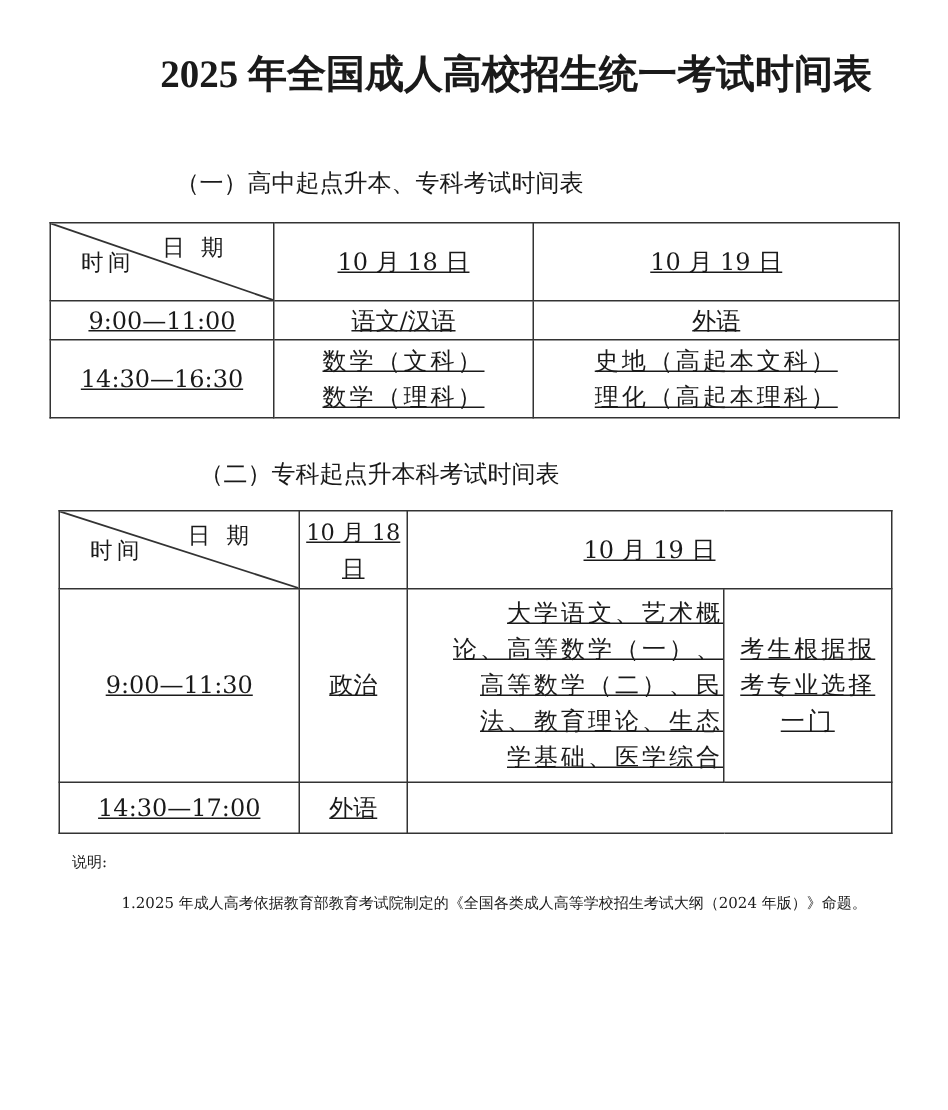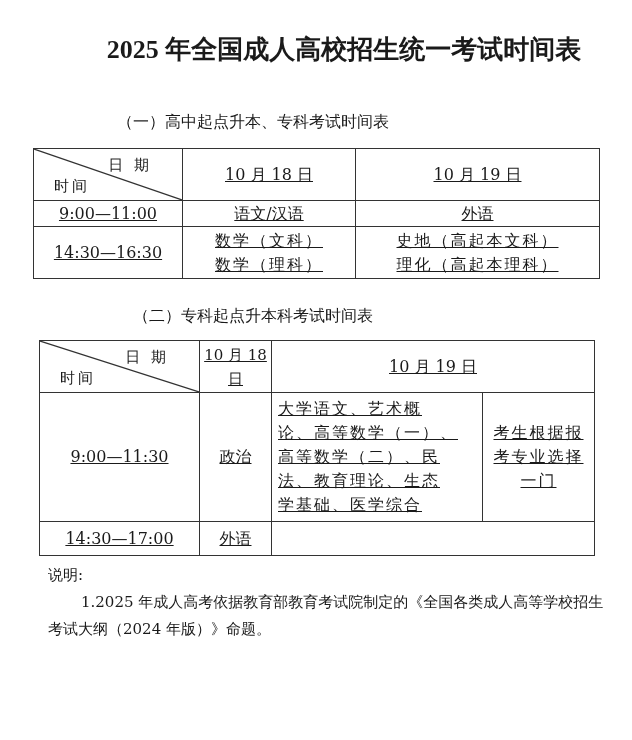--- a/index.html
+++ b/index.html
@@ -11,23 +11,23 @@
   .subtitle { position:absolute; left:0; width:506px; text-align:center; font-size:16px; }
   .sub1 { top:112px; }
   .sub2 { top:306px; }
   table { position:absolute; border-collapse:collapse; table-layout:fixed;text-decoration:underline; }
   td { border:1.5px solid #333; text-align:center; vertical-align:middle; font-size:16px; padding:0; line-height:24px; }
   .t1 { left:33px; top:148px; width:566px; }
   .t2 { left:39px; top:340px; width:555px; }
   .diag { position:relative; }
   .diag svg { position:absolute; left:0; top:0; width:100%; height:100%; }
   .diag .d-date { position:absolute; right:30px; top:4px; font-size:15px; letter-spacing:3px; }
-  .diag .d-time { position:absolute; left:20px; bottom:2px; font-size:15px; letter-spacing:3px; }
-  .left-cell { text-align:left; padding-left:6px; letter-spacing:2px; line-height:24px; }
-  .notes { position:absolute; left:48px; top:562px; width:560px; font-size:15px; line-height:27px; }
+  .diag .d-time { position:absolute; left:20px; bottom:13px; font-size:15px; letter-spacing:3px; }
+  .left-cell { text-align:right; padding-left:6px; letter-spacing:2px; line-height:24px; }
+  .notes { position:absolute; left:48px; top:562px; width:560px; font-size:10px; line-height:27px; }
   .notes p { margin:0; }
   .indent { text-indent:33px; }
 </style>
 </head>
 <body>
 
 <div class="title">2025 年全国成人高校招生统一考试时间表</div>
 
 <div class="subtitle sub1">（一）高中起点升本、专科考试时间表</div>
 

